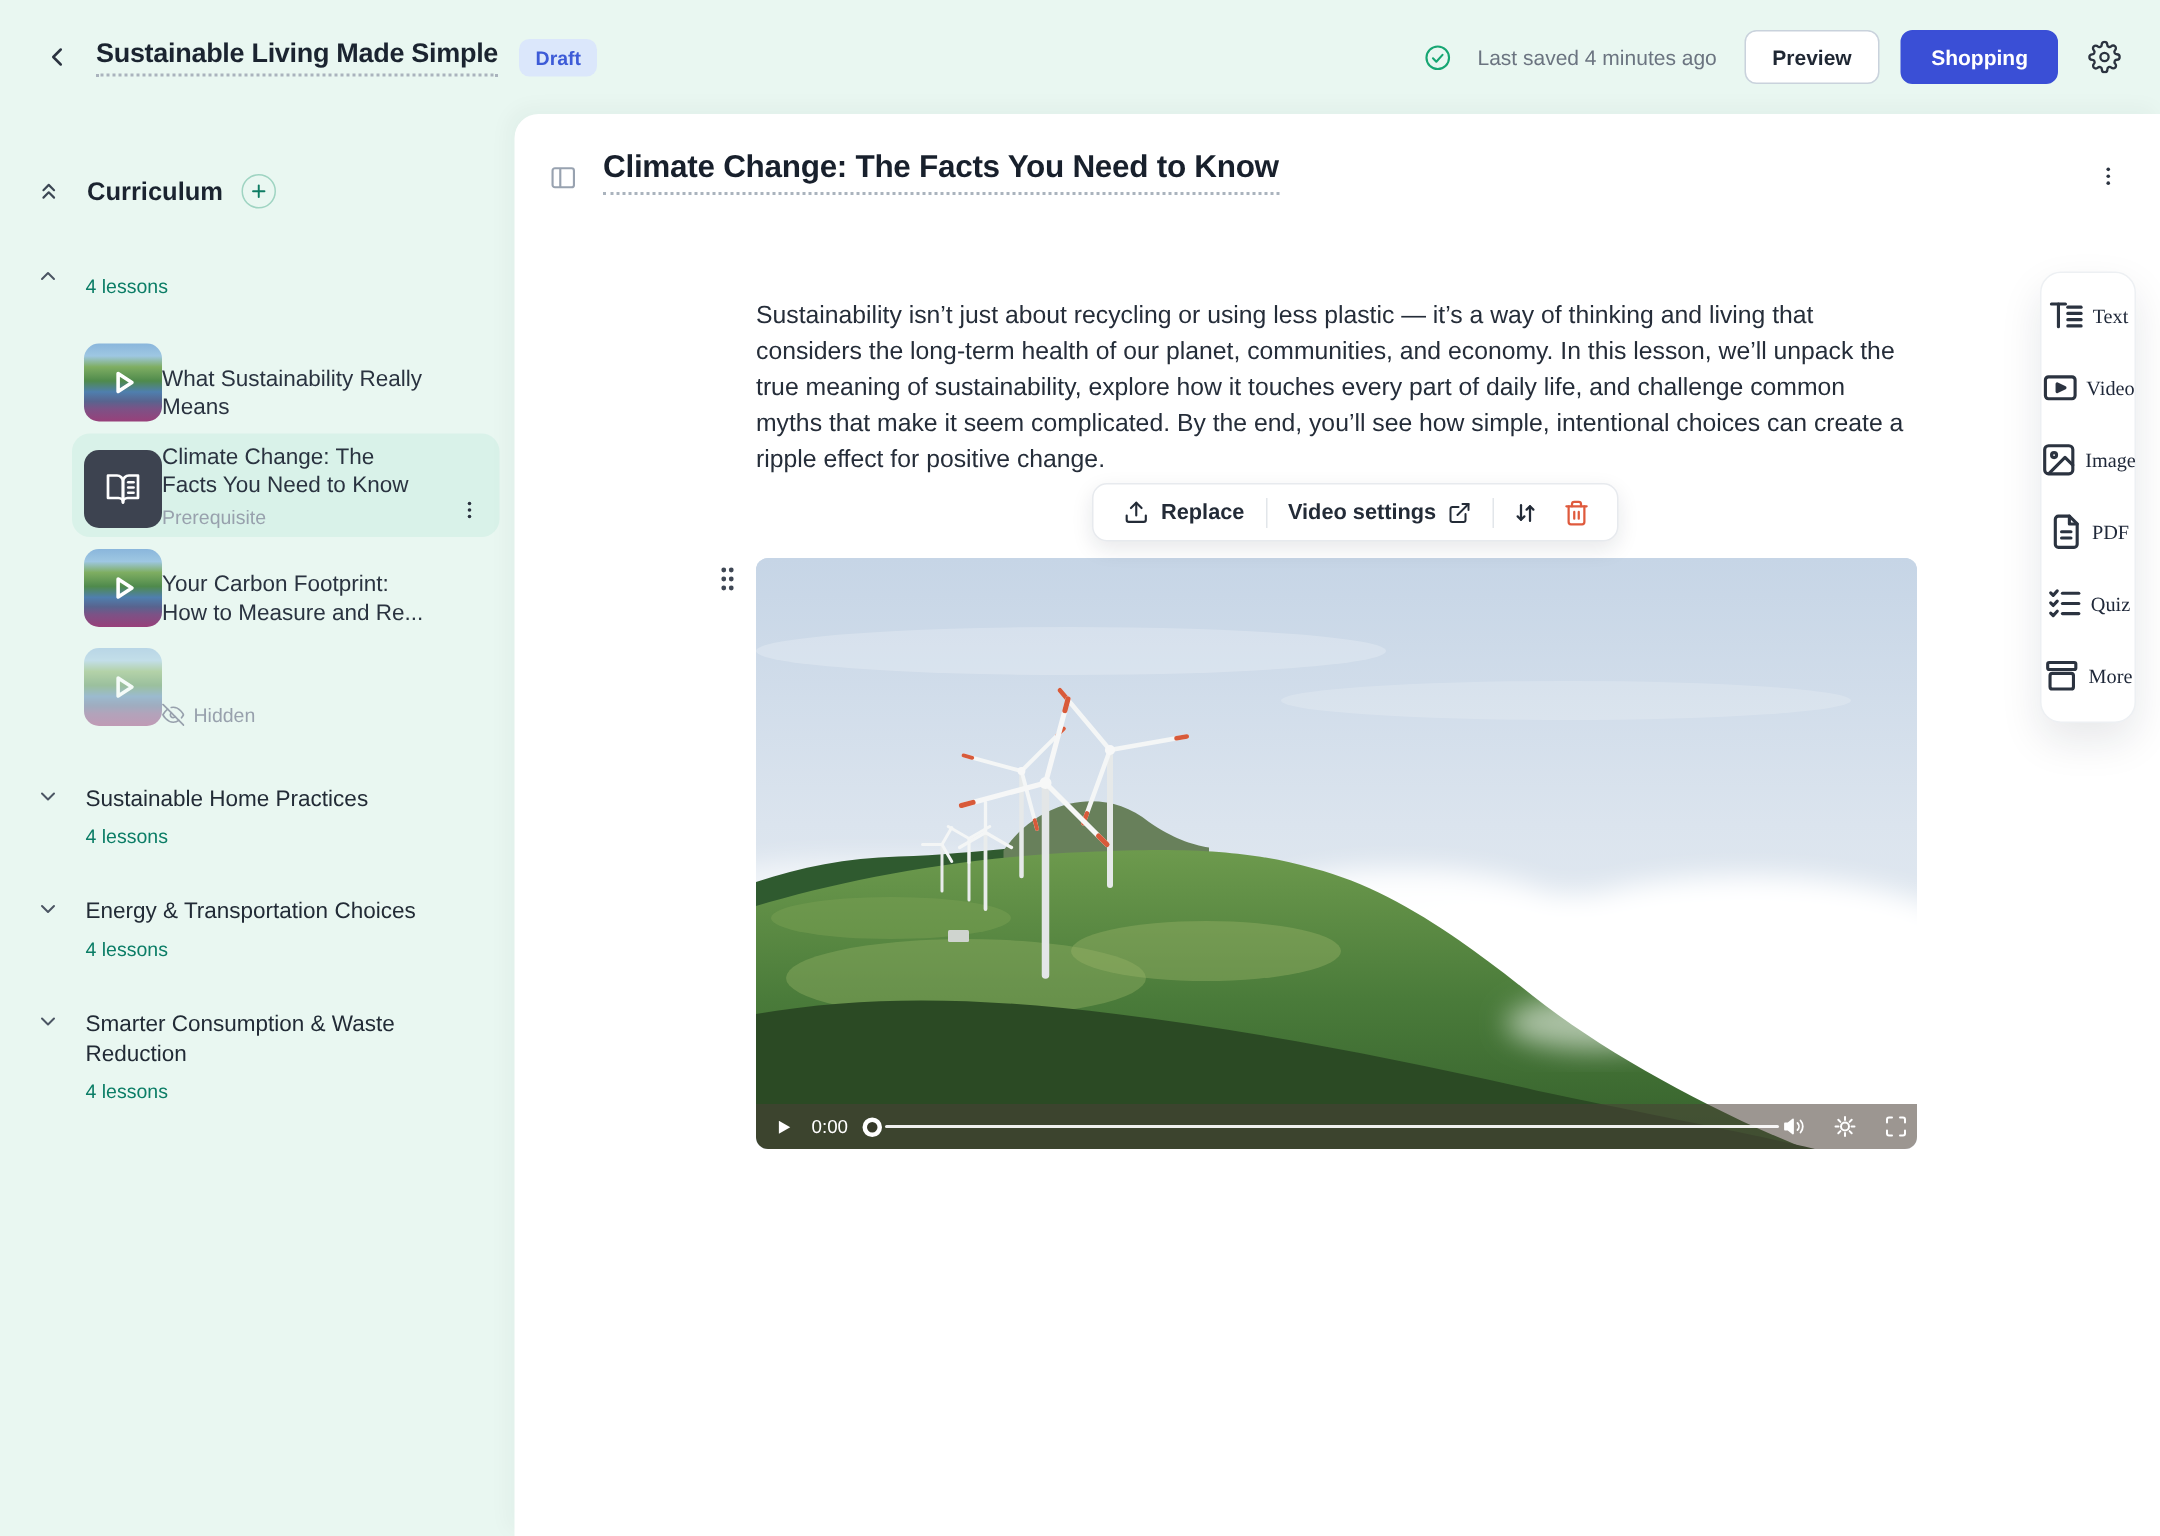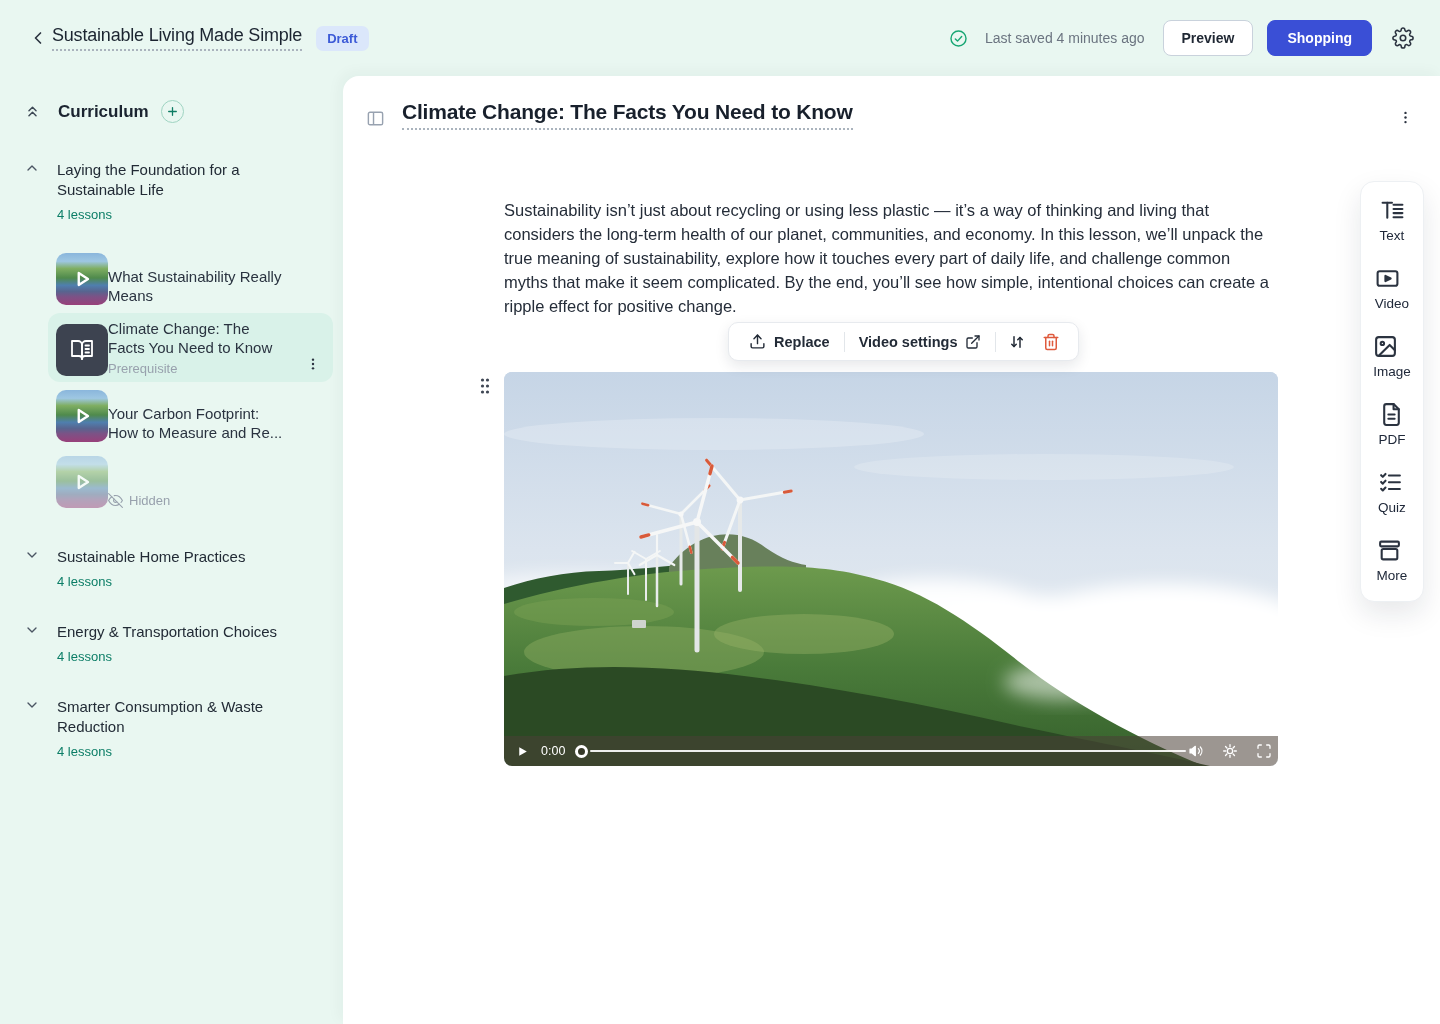--- a/index.html
+++ b/index.html
@@ -3,30 +3,30 @@
 <meta charset="utf-8">
 <style>
   * { margin:0; padding:0; box-sizing:border-box; }
   html,body { width:1440px; height:1024px; }
   body { font-family:"Liberation Sans", sans-serif; background:#e9f7f1; color:#1f2733; overflow:hidden; }
   .app { position:relative; width:1440px; height:1024px; }
 
   
   .header { position:absolute; top:0; left:0; right:0; height:76px; display:flex; align-items:center; padding:0 22px 0 24px; }
   .icon-btn { background:none; border:none; cursor:pointer; display:flex; align-items:center; justify-content:center; padding:4px; }
-  .course-title { font-size:18px; font-weight:400; letter-spacing:-0.2px; color:#1b2430; border-bottom:2px dotted #aab3bd; padding-bottom:3px; margin-left:0; }
+  .course-title { font-size:18px; font-weight:700; letter-spacing:-0.2px; color:#1b2430; border-bottom:2px dotted #aab3bd; padding-bottom:3px; margin-left:12px; }
   .badge-draft { margin-left:14px; font-size:13px; font-weight:600; color:#3d5bd7; background:#dbe7fb; padding:5px 11px; border-radius:7px; }
   .header-right { margin-left:auto; display:flex; align-items:center; }
   .saved { display:flex; align-items:center; gap:17px; font-size:14px; color:#6b7480; margin-right:18px; }
   .btn { height:36px; border-radius:8px; font-size:14px; font-weight:600; cursor:pointer; font-family:inherit; }
   .btn-preview { background:#ffffff; border:1px solid #c9d2dc; color:#1f2733; padding:0 18px; margin-right:14px; }
   .btn-publish { background:#3a4fd6; border:1px solid #3a4fd6; color:#ffffff; padding:0 19px; margin-right:16px; }
 
   
-  .sidebar { position:absolute; top:76px; left:0; width:343px; bottom:0; padding:24px 10px 0 24px; overflow:hidden; }
+  .sidebar { position:absolute; top:92px; left:0; width:343px; bottom:0; padding:24px 10px 0 24px; overflow:hidden; }
   .curriculum-header { display:flex; align-items:center; margin-bottom:37px; }
   .curriculum-title { font-size:17px; font-weight:700; color:#1b2430; margin:0 12px 0 17px; }
   .plus-btn { width:23px; height:23px; border-radius:50%; border:1.5px solid #9fd4c2; background:transparent; display:flex; align-items:center; justify-content:center; cursor:pointer; }
   .section { display:flex; margin-bottom:33px; }
   .section .chev { width:16px; flex:none; margin-right:17px; display:flex; align-items:center; height:100%; }
   .section-body { flex:1; }
   .section-title { font-size:15px; line-height:20px; font-weight:500; color:#222b36; max-width:230px; }
   .lesson-count { font-size:13px; font-weight:500; color:#0b7d66; margin-top:7px; }
   .sec1-wrap { margin-bottom:25px; }
   .lessons { margin:0 0 33px 24px; }
@@ -59,21 +59,21 @@
   .video-block { position:absolute; left:161px; top:296px; width:774px; height:394px; border-radius:8px; overflow:hidden; background:#c9d8e8; }
   .video-block svg.scene { display:block; }
   .player-bar { position:absolute; left:0; right:0; bottom:0; height:30px; background:rgba(74,64,54,.55); display:flex; align-items:center; padding:0 10px; }
   .pb-time { color:#fff; font-size:12.5px; margin:0 10px 0 10px; }
   .pb-knob { width:13px; height:13px; border-radius:50%; border:3.5px solid #fff; background:rgba(40,36,30,.35); flex:none; }
   .pb-line { height:2px; background:rgba(255,255,255,.92); border-radius:2px; flex:none; width:596px; margin-left:2px; }
   .pb-right { margin-left:auto; display:flex; align-items:center; gap:14px; }
 
   
   .element-toolbar { position:absolute; left:1360px; top:181px; width:64px; background:#ffffff; border:1px solid #edf0f3; border-radius:14px; box-shadow:0 12px 28px rgba(20,30,45,.10); display:flex; flex-direction:column; align-items:center; padding:16px 0 18px; gap:23px; z-index:4; }
-  .et-item { display:flex; flex-direction:column; align-items:flex-start; gap:5px; background:none; border:none; cursor:pointer; font-family:Liberation Sans, sans-serif; }
+  .et-item { display:flex; flex-direction:row; align-items:center; gap:5px; background:none; border:none; cursor:pointer; font-family:Liberation Serif, serif; }
   .et-label { font-size:13.5px; font-weight:500; color:#20293a; }
 
   svg { display:block; }
 </style>
 </head>
 <body>
 
 <div class="app">
 
   <header class="header">
@@ -132,21 +132,20 @@
     </div>
 
     <div class="sec1-wrap">
       <div class="section" style="margin-bottom:0">
         <span class="chev">
           <svg width="16" height="16" viewBox="0 0 24 24" fill="none" stroke="#4b5563" stroke-width="2" stroke-linecap="round" stroke-linejoin="round">
               <polyline points="18 15 12 9 6 15"></polyline>
             </svg>
         </span>
         <div class="section-body">
-          <div class="section-title">Laying the Foundation for a Sustainable Life</div>
           <div class="lesson-count">4 lessons</div>
         </div>
       </div>
     </div>
 
     <div class="lessons">
 
       <div class="lesson-row">
         <div class="thumb">
           <span class="play-ov">

